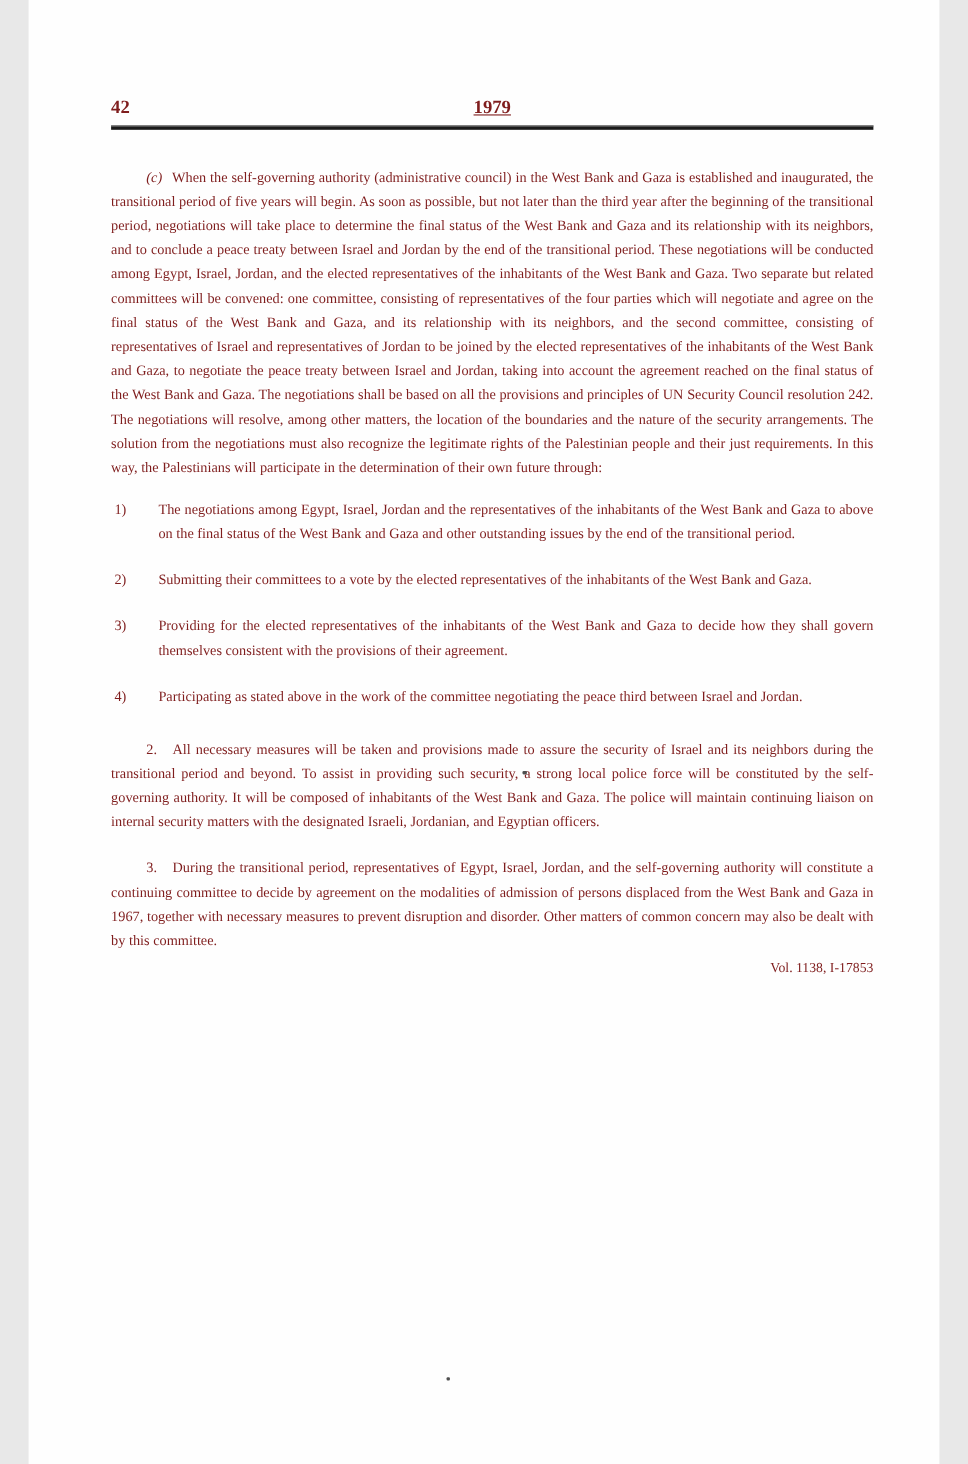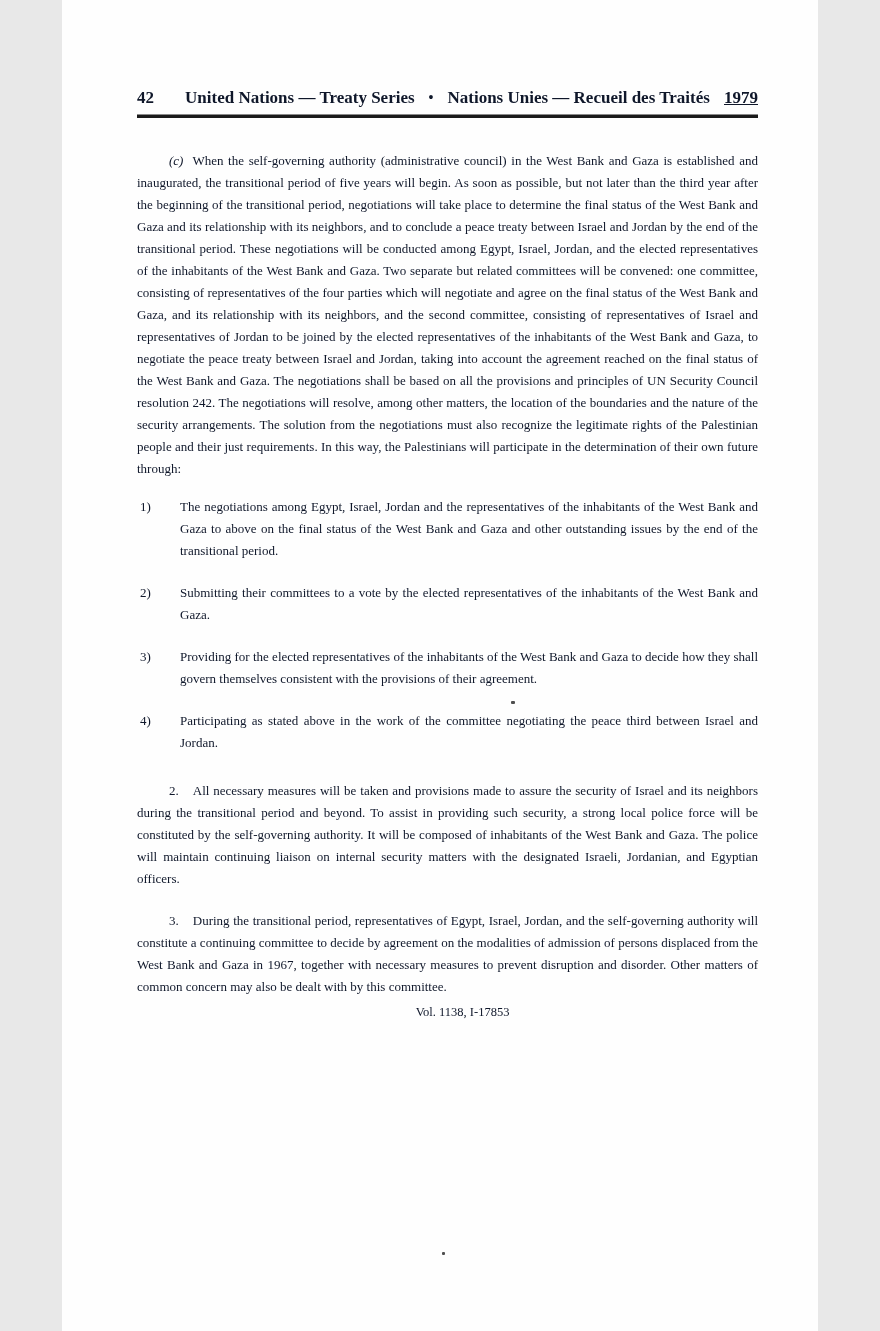--- a/index.html
+++ b/index.html
@@ -1,22 +1,22 @@
 <!DOCTYPE html>
 <html><head>
 <meta charset="utf-8">
 <style>
   html, body { margin: 0; padding: 0; background: #e8e8e8; }
   .page {
     position: relative;
-    width: 756px;
+    width: 828px;
     height: 1331px;
     margin: 0 auto;
     background: #fefefe;
-    color: #0f172a;
+    color: #7f1d1d;
     font-family: "Liberation Serif", serif;
     overflow: hidden;
     box-sizing: border-box;
     padding: 88px 60px 0 75px;
   }
   
   .running-head {
     display: grid;
     grid-template-columns: 1fr auto 1fr;
     align-items: baseline;
@@ -50,37 +50,34 @@
   .np { text-indent: 32px; }
   .np .mk { margin-right: 14px; }
   .np-2 { margin-top: 26px; }
   .np-3 { margin-top: 20px; }
   
   .page-footer {
     margin-top: 7px;
     margin-left: 30px;
     font-size: 12.5px;
     line-height: 15px;
-    text-align: center;
+    text-align: right;
   }
   
   .artifact { position: absolute; background: #4f4f4f; border-radius: 1px; }
   .artifact.a1 { left: 449px; top: 701px; width: 4px; height: 3px; }
   .artifact.a2 { left: 380px; top: 1252px; width: 3px; height: 3px; }
 </style>
 </head>
 <body>
 
 <div class="page">
 
   <header class="running-head">
     <span class="pageno">42</span>
-    <span class="head-title">
-      <span>United Nations — Treaty Series</span><span class="bullet">•</span><span>Nations Unies — Recueil des Traités</span>
-    </span>
     <span class="year">1979</span>
   </header>
 
   <div class="head-rule"></div>
 
   <main class="doc-body">
 
     <p class="para-c"><span class="mk">(c)</span><span>When the self-governing authority (administrative council) in the West Bank and Gaza is established and inaugurated, the transitional period of five years will begin. As soon as possible, but not later than the third year after the beginning of the transitional period, negotiations will take place to determine the final status of the West Bank and Gaza and its relationship with its neighbors, and to conclude a peace treaty between Israel and Jordan by the end of the transitional period. These negotiations will be conducted among Egypt, Israel, Jordan, and the elected representatives of the inhabitants of the West Bank and Gaza. Two separate but related committees will be convened: one committee, consisting of representatives of the four parties which will negotiate and agree on the final status of the West Bank and Gaza, and its relationship with its neighbors, and the second committee, consisting of representatives of Israel and representatives of Jordan to be joined by the elected representatives of the inhabitants of the West Bank and Gaza, to negotiate the peace treaty between Israel and Jordan, taking into account the agreement reached on the final status of the West Bank and Gaza. The negotiations shall be based on all the provisions and principles of UN Security Council resolution 242. The negotiations will resolve, among other matters, the location of the boundaries and the nature of the security arrangements. The solution from the negotiations must also recognize the legitimate rights of the Palestinian people and their just requirements. In this way, the Palestinians will participate in the determination of their own future through:</span></p>
 
     <p class="li first"><span class="mk">1)</span><span>The negotiations among Egypt, Israel, Jordan and the representatives of the inhabitants of the West Bank and Gaza to above on the final status of the West Bank and Gaza and other outstanding issues by the end of the transitional period.</span></p>

